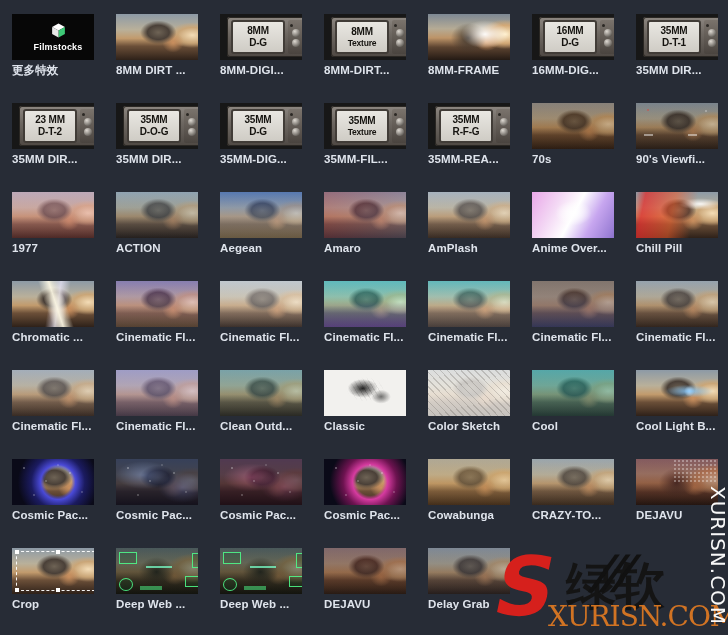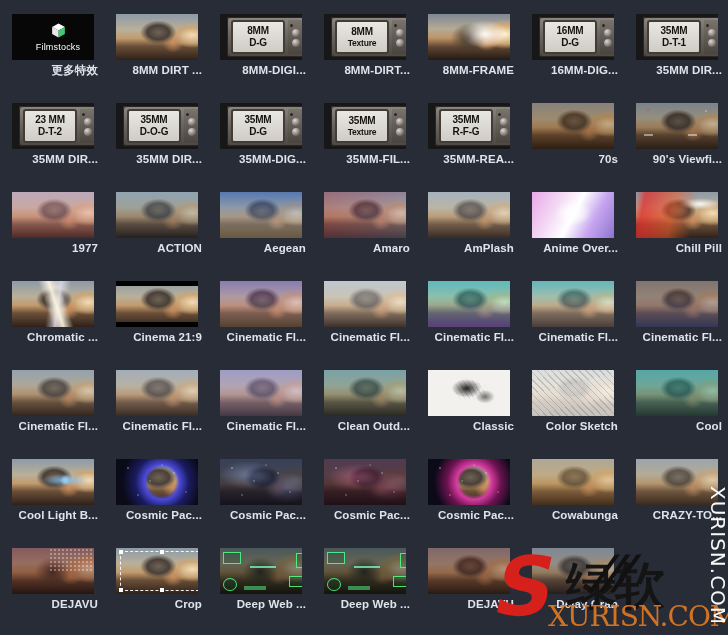--- a/index.html
+++ b/index.html
@@ -27,21 +27,20 @@
     overflow:hidden;
     background:#000;
   }
   .thumb{position:absolute;left:0;top:0;width:92px;height:46px;}
   .label{
     position:absolute;left:12px;top:50px;width:86px;
     font-size:11.5px;font-weight:bold;color:#dfe4ec;
     white-space:nowrap;overflow:hidden;
     letter-spacing:.1px;
     line-height:13px;
-    text-align:right;
   }
 
   
   .photo{
     position:absolute;inset:0;
     background:
       radial-gradient(ellipse 26px 17px at 46% 40%, #6e6355 0%, #4a4038 42%, rgba(74,64,56,0) 70%),
       radial-gradient(ellipse 15px 14px at 62% 62%, #c98f5e 0%, rgba(201,143,94,0) 72%),
       radial-gradient(ellipse 30px 16px at 83% 46%, #f3dcb6 0%, #caa678 48%, rgba(202,166,120,0) 80%),
       linear-gradient(to bottom, #8d9aa6 0%, #b9b09a 34%, #c29b6d 53%, #6b4f38 70%, #2e2119 100%);
@@ -91,21 +90,21 @@
   .knob.a{top:9px;}
   .knob.b{top:19px;}
   .dotline{position:absolute;left:2px;top:4px;width:3px;height:3px;border-radius:50%;background:#2b2824;}
 
   
   .fs{
     position:absolute;inset:0;background:#070707;
     display:flex;flex-direction:column;align-items:center;justify-content:center;
   }
   .fs-logo{position:relative;width:17px;height:17px;margin-bottom:3px;}
-  .fs-word{font-size:9px;font-weight:normal;color:#fff;letter-spacing:.2px;}
+  .fs-word{font-size:9px;font-weight:bold;color:#fff;letter-spacing:.2px;}
 
   
   .bars{position:absolute;left:0;right:0;height:5px;background:#000;}
   .bars.t{top:0;} .bars.b{bottom:0;}
 
   .cosmic-ring{
     position:absolute;inset:0;
     background:radial-gradient(circle at 50% 50%, rgba(0,0,0,0) 0%, rgba(0,0,0,0) 26%, var(--c1) 34%, var(--c2) 52%, #0a0a18 78%);
   }
   .cosmic-field{
@@ -530,30 +529,20 @@
         <div class="label">Chill Pill</div>
       </div>
       <div class="cell">
         <div class="thumbwrap">
           <div class="thumb">
             <div class="photo"></div>
             <div class="chroma"></div>
           </div>
         </div>
         <div class="label">Chromatic ...</div>
-      </div>
-      <div class="cell">
-        <div class="thumbwrap">
-          <div class="thumb">
-            <div class="photo"></div>
-            <div class="bars t"></div>
-            <div class="bars b"></div>
-          </div>
-        </div>
-        <div class="label">Cinema 21:9</div>
       </div>
       <div class="cell">
         <div class="thumbwrap">
           <div class="thumb">
             <div class="photo"></div>
             <div class="tint" style="background:linear-gradient(to bottom, rgba(120,60,200,.30), rgba(220,180,140,.22))"></div>
           </div>
         </div>
         <div class="label">Cinematic Fl...</div>
       </div>

